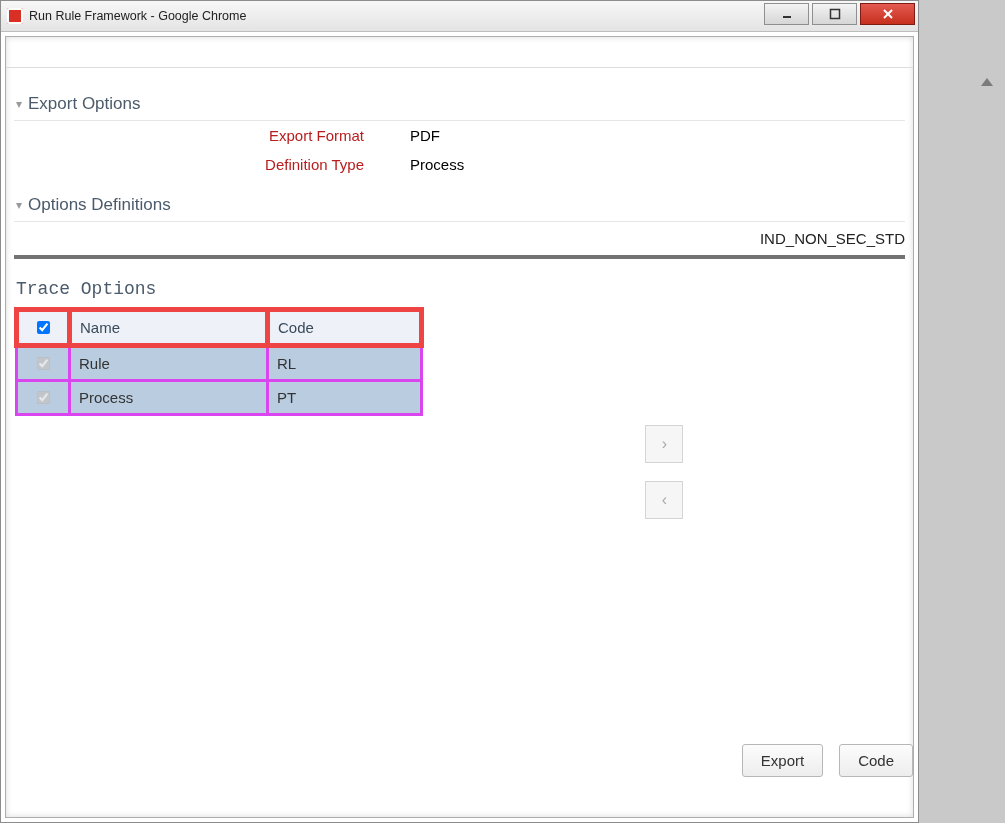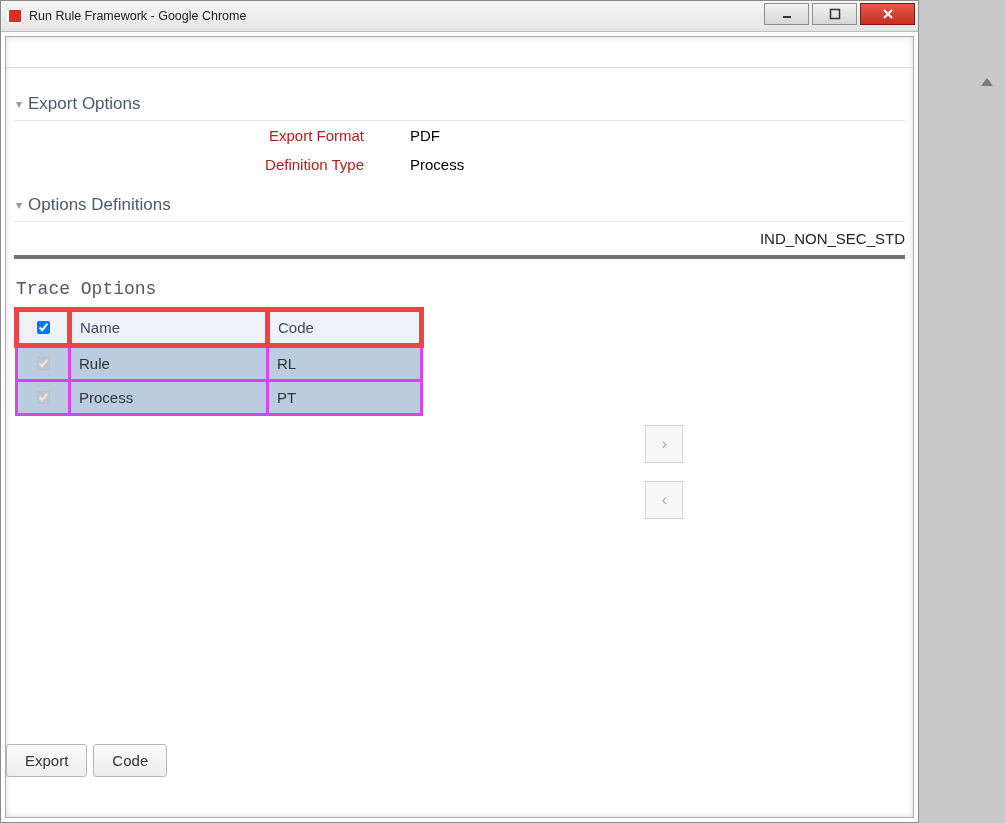--- a/index.html
+++ b/index.html
@@ -224,22 +224,22 @@
     color:#aaa;
     font-size:16px;
     cursor:pointer;
   }
 
   .footer-btns {
     position:absolute;
     left:0; right:0;
     bottom: 40px;
     display:flex;
-    justify-content:flex-start;
-    gap:6px;
+    justify-content:flex-end;
+    gap:16px;
   }
   .action-btn {
     padding: 7px 18px;
     border:1px solid #b7b7b7;
     background:linear-gradient(#fcfcfc,#ededed);
     color:#333;
     font-size:15px;
     cursor:pointer;
     border-radius:3px;
   }

